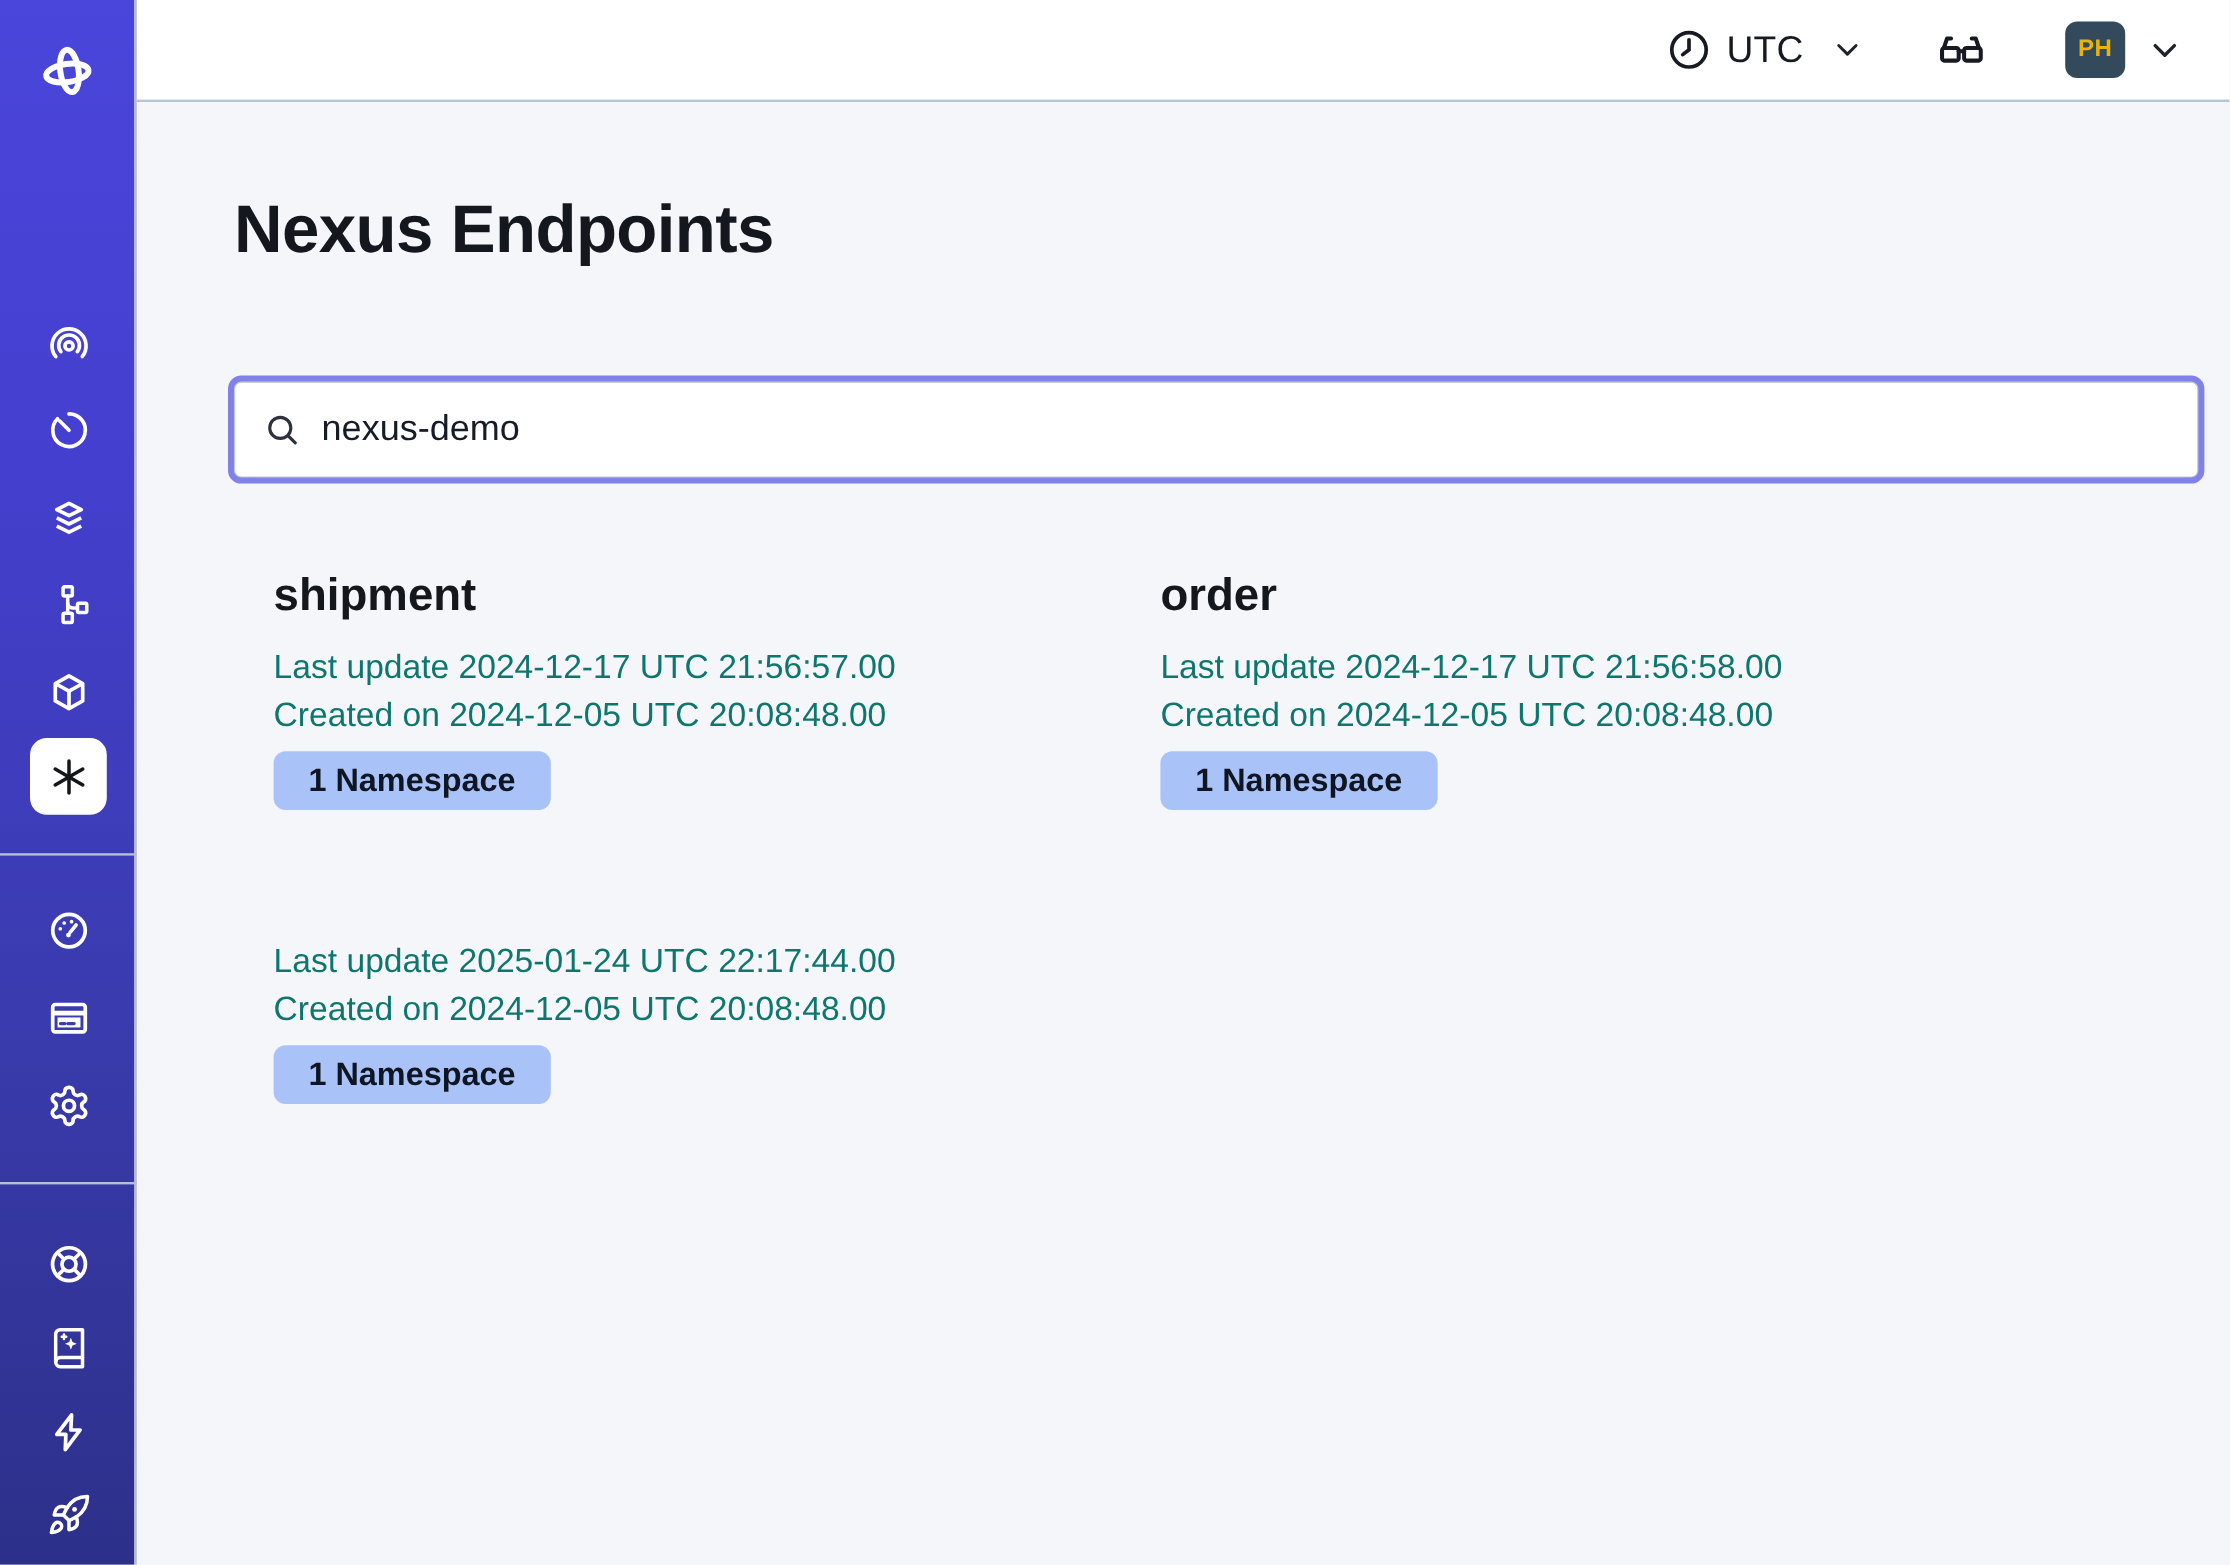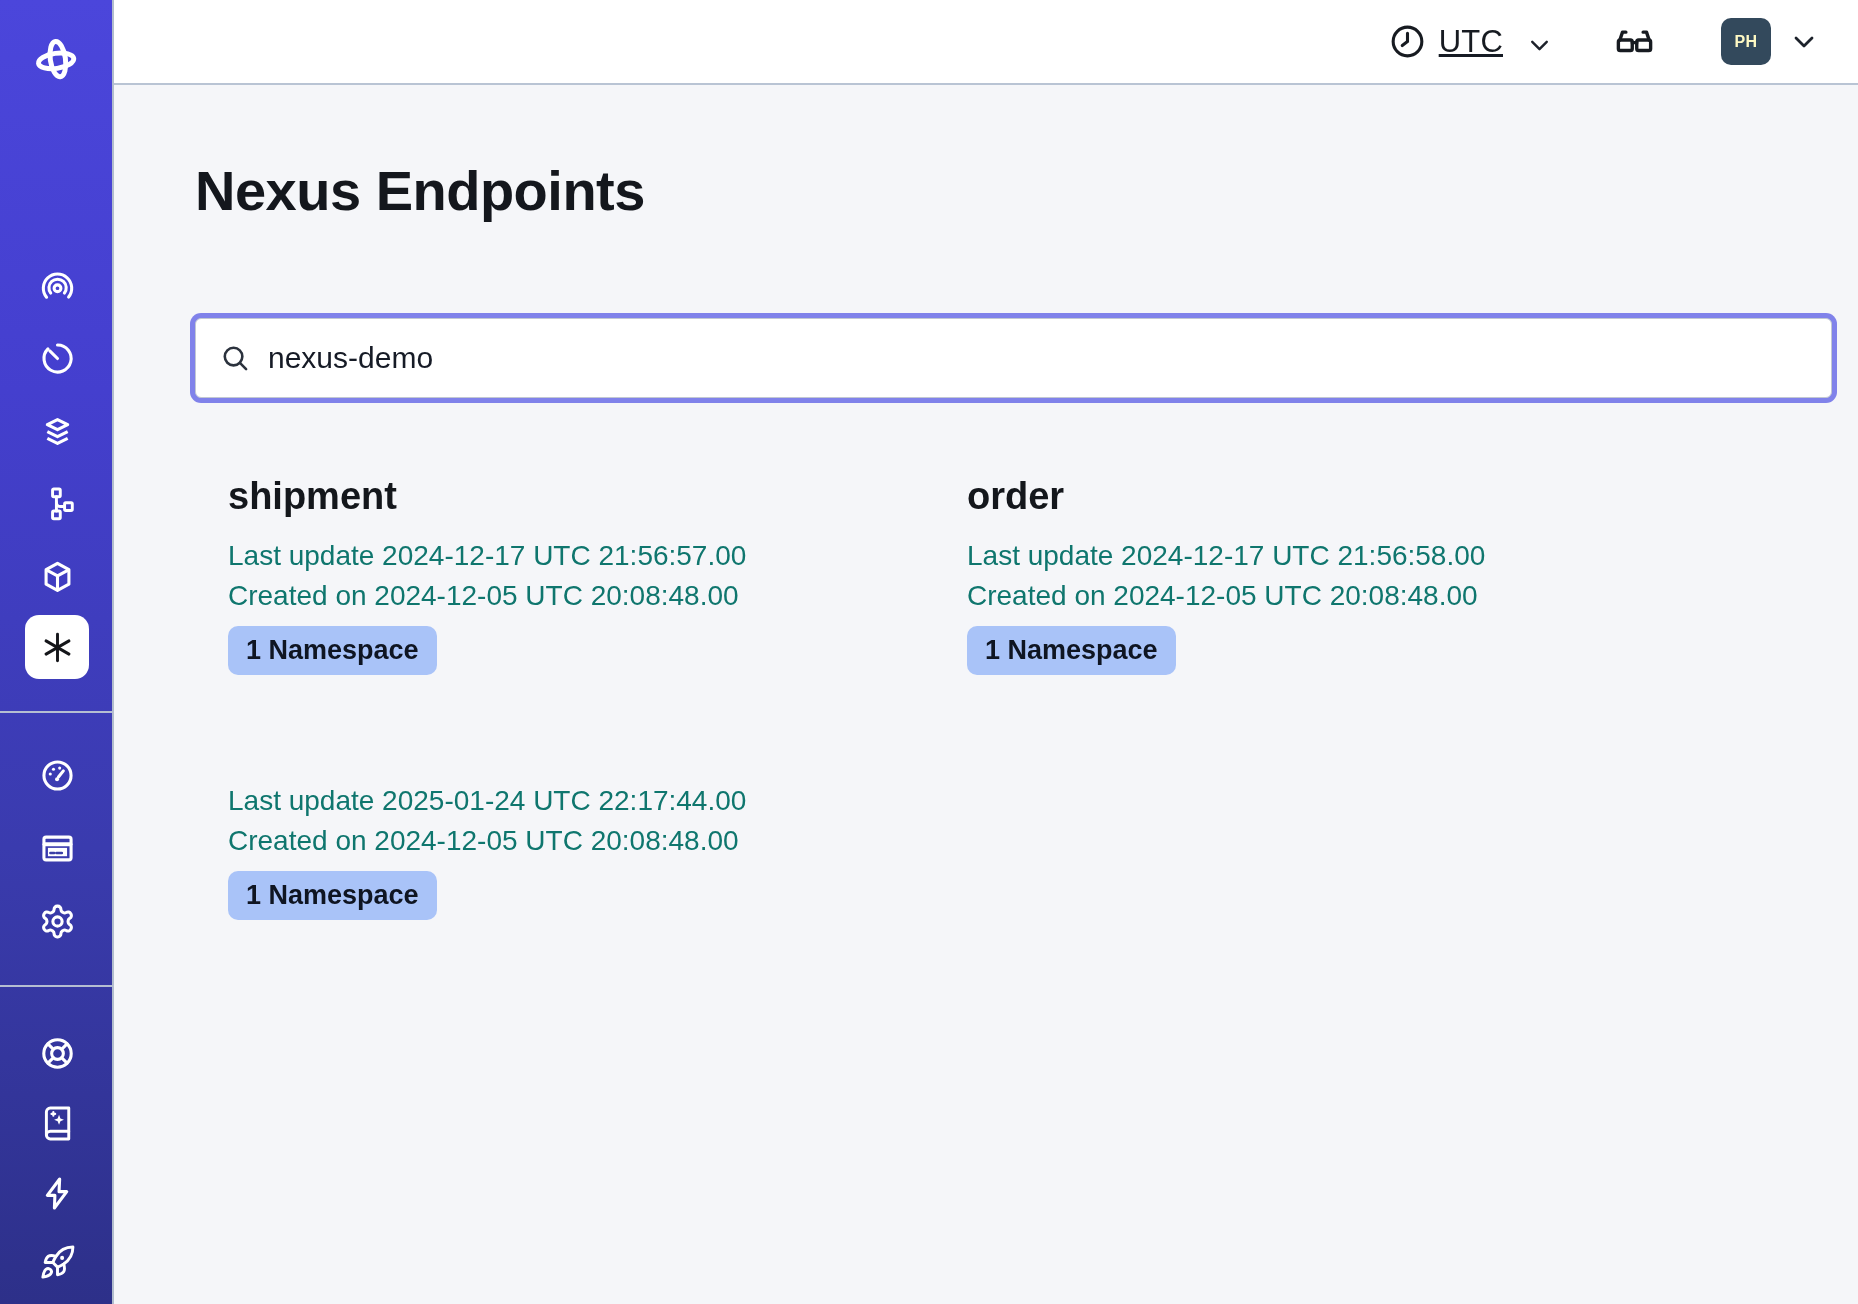--- a/index.html
+++ b/index.html
@@ -30,28 +30,28 @@
   .side-divider { position:absolute; left:0; width:114px; height:2px; background:#b5bed2; }
 
   
   .main { flex:1; display:flex; flex-direction:column; min-width:0; }
 
   .topbar {
     height:85px; background:#ffffff; border-bottom:2px solid #b9c4d4;
     display:flex; align-items:center; justify-content:flex-end;
     padding-right:38px; flex-shrink:0;
   }
-  .tz-select { display:flex; align-items:flex-end; gap:13px; cursor:pointer;text-decoration:underline; }
+  .tz-select { display:flex; align-items:center; gap:13px; cursor:pointer; }
   .tz-select svg.clock { width:37px; height:37px; color:#171b21; }
   .tz-label { font-size:31px; color:#171b21; letter-spacing:.2px; }
   .tz-select svg.caret { width:29px; height:29px; margin-left:9px; color:#1d222b; }
   .glasses-btn { margin-left:58px; cursor:pointer; display:flex; align-items:center; }
   .glasses-btn svg { width:45px; height:45px; color:#171b21; }
   .avatar { margin-left:64px; width:50px; height:47px; border-radius:10px;
-    background:#33495c; color:#fef9c3; font-size:16px; font-weight:700;
+    background:#33495c; color:#eab308; font-size:20px; font-weight:700;
     display:flex; align-items:center; justify-content:center; letter-spacing:.5px; cursor:pointer; }
   .avatar-caret { margin-left:17px; cursor:pointer; display:flex; align-items:center; }
   .avatar-caret svg { width:32px; height:32px; color:#1d222b; }
 
   
   .content { flex:1; padding:0 26px 0 81px; }
 
   .title-row { margin-top:73px; display:flex; align-items:center; justify-content:space-between; }
   .page-title { font-size:56px; font-weight:700; color:#14171d; letter-spacing:-.5px; }
   .create-btn {
@@ -71,21 +71,21 @@
     flex:1; border:none; outline:none; background:transparent;
     font-size:30px; color:#161b26; font-family:"Liberation Sans", sans-serif;
   }
 
   .cards { margin-top:46px; display:grid; grid-template-columns:739px 739px; row-gap:46px; }
   .card { padding:30px 0 30px 33px; border-radius:10px; cursor:pointer; }
   .card-title { font-size:38px; font-weight:700; color:#14171c; line-height:44px; margin-bottom:18px; }
   .card-line { font-size:28px; color:#0f766e; line-height:40px; }
   .badge {
     display:inline-block; margin-top:10px; background:#a9c3f8; color:#0f1522;
-    font-size:27px; font-weight:700; padding:9px 18px; border-radius:10px;
+    font-size:27px; font-weight:700; padding:9px 29px; border-radius:10px;
   }
 
   svg { display:block; }
 </style>
 </head>
 <body>
 
 <aside class="sidebar">
 
   <div class="logo-slot">

